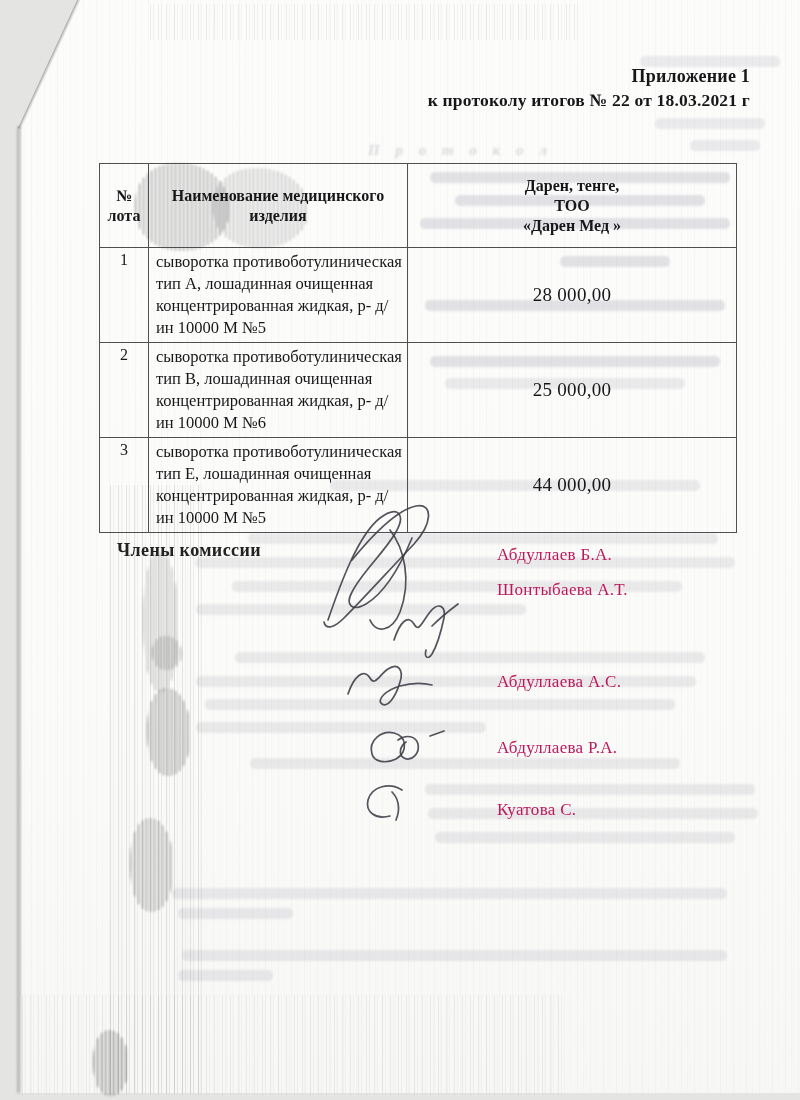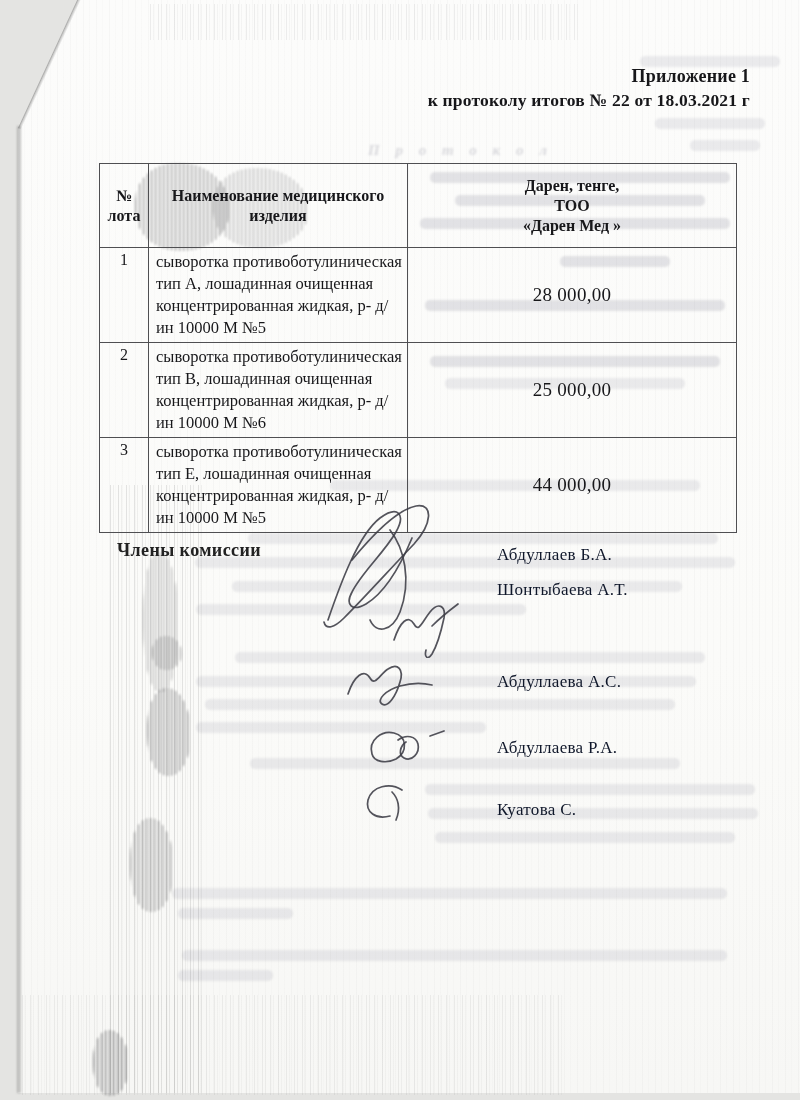--- a/index.html
+++ b/index.html
@@ -42,21 +42,21 @@
   .doc-table thead th { height:84px; vertical-align:middle; text-align:center;
                         font-weight:bold; font-size:16px; line-height:20px; padding:2px 4px; }
   .doc-table td.num { text-align:center; padding-top:3px; font-size:16px; }
   .doc-table td.nm  { padding:3px 2px 3px 7px; line-height:22px; }
   .doc-table td.pr  { text-align:center; vertical-align:middle; font-size:19px; letter-spacing:0.3px; }
   .r1 td { height:74px; } .r2 td { height:72px; } .r3 td { height:75px; }
 
   
   .commission-label { position:absolute; left:105px; top:540px; font-size:18px; font-weight:700;
                       letter-spacing:0.4px; color:#222;margin-left:12px; }
-  .member { position:absolute; left:497px; font-size:17px; letter-spacing:0.3px; color:#0f172a; }
+  .member { position:absolute; left:497px; font-size:17px; letter-spacing:0.3px; color:#be185d; }
 
   .sig { position:absolute; }
   .sig path { fill:none; stroke:#3c3c46; stroke-width:1.7; stroke-linecap:round; opacity:0.88; }
 
   
   .ghost { position:absolute; height:11px; border-radius:5px;
            background:rgba(108,108,132,0.12); filter:blur(1.3px); }
   .ghost.d { background:rgba(100,100,126,0.17); }
   .ghost-title { position:absolute; left:368px; top:142px; font-size:15px; font-weight:bold;
                  letter-spacing:6px; color:rgba(95,95,120,0.22); filter:blur(0.8px);font-style:italic; }

